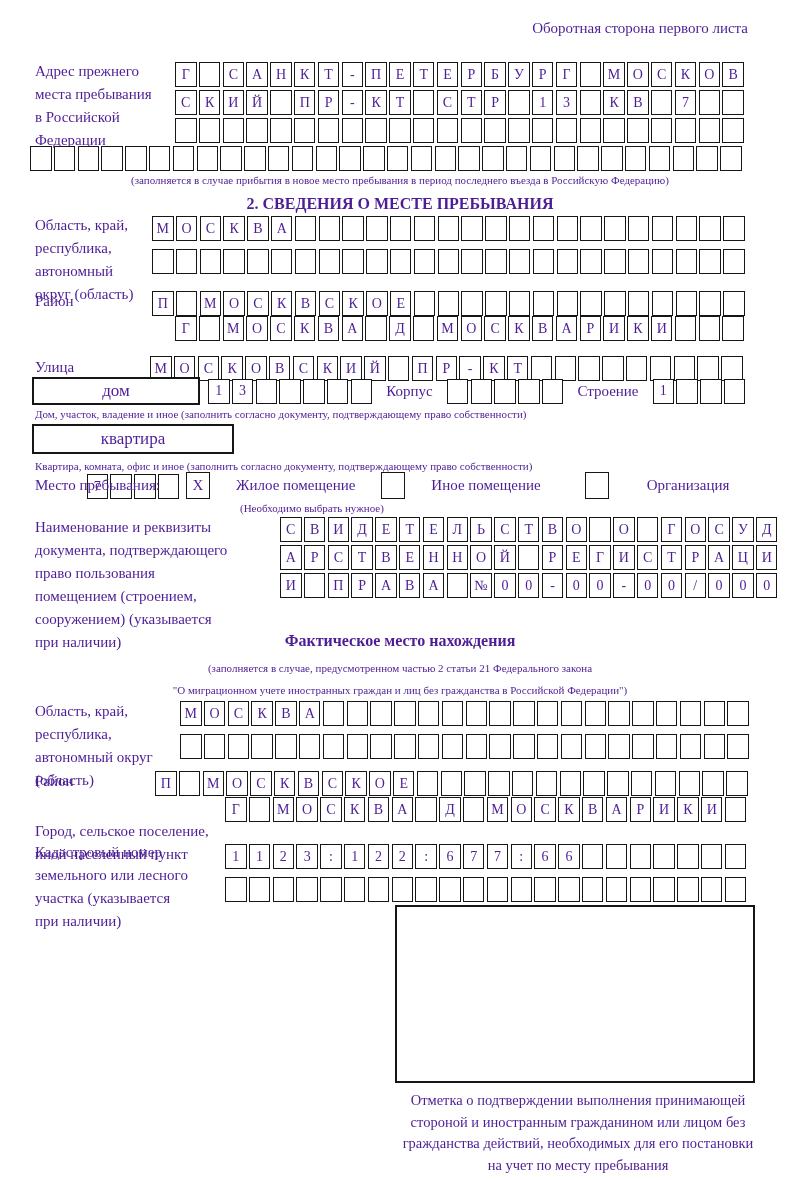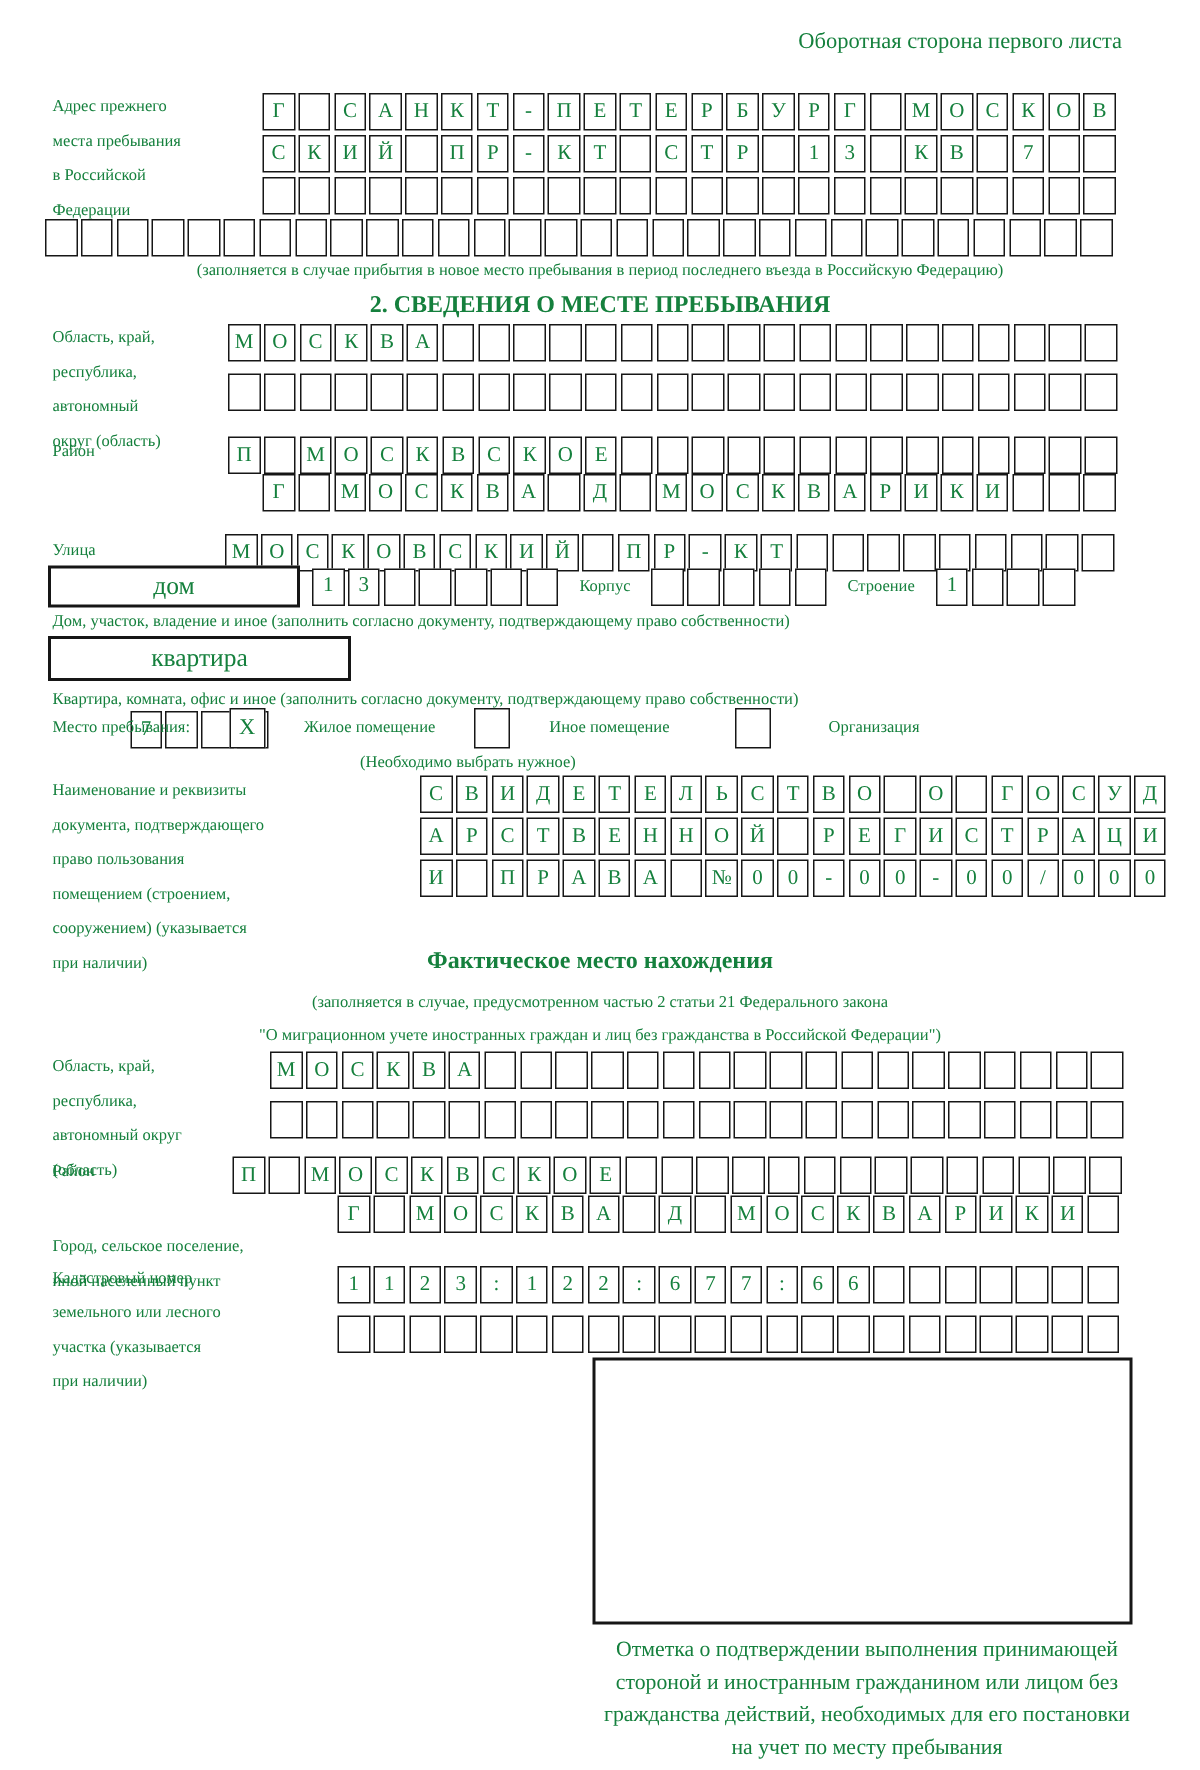--- a/index.html
+++ b/index.html
@@ -1,22 +1,22 @@
 <!DOCTYPE html>
 <html><head>
 <meta charset="utf-8">
 <style>
   html,body{margin:0;padding:0;background:#e8e8e8;}
   .page{
-    position:relative;width:800px;height:1180px;background:#ffffff;color:#15803d;
+    position:relative;width:800px;height:1180px;background:#ffffff;color:#4c1d95;
     font-family:"Liberation Serif","DejaVu Serif",serif;overflow:hidden;
   }
   .abs{position:absolute;}
   .hdr-note{font-size:15px;white-space:nowrap;}
-  .lbl{font-size:11px;line-height:23px;}
+  .lbl{font-size:15px;line-height:23px;}
   .tline{white-space:nowrap;}
   .boxrow{display:flex;gap:2.3px;}
   .cell{
     box-sizing:border-box;flex:none;width:21.5px;height:25px;border:1.7px solid #161616;
     display:flex;align-items:center;justify-content:center;
     font-size:14px;line-height:1;background:#fff;
   }
   .widebox{
     box-sizing:border-box;border:2px solid #161616;display:flex;align-items:center;justify-content:center;
     font-size:17px;background:#fff;flex:none;

